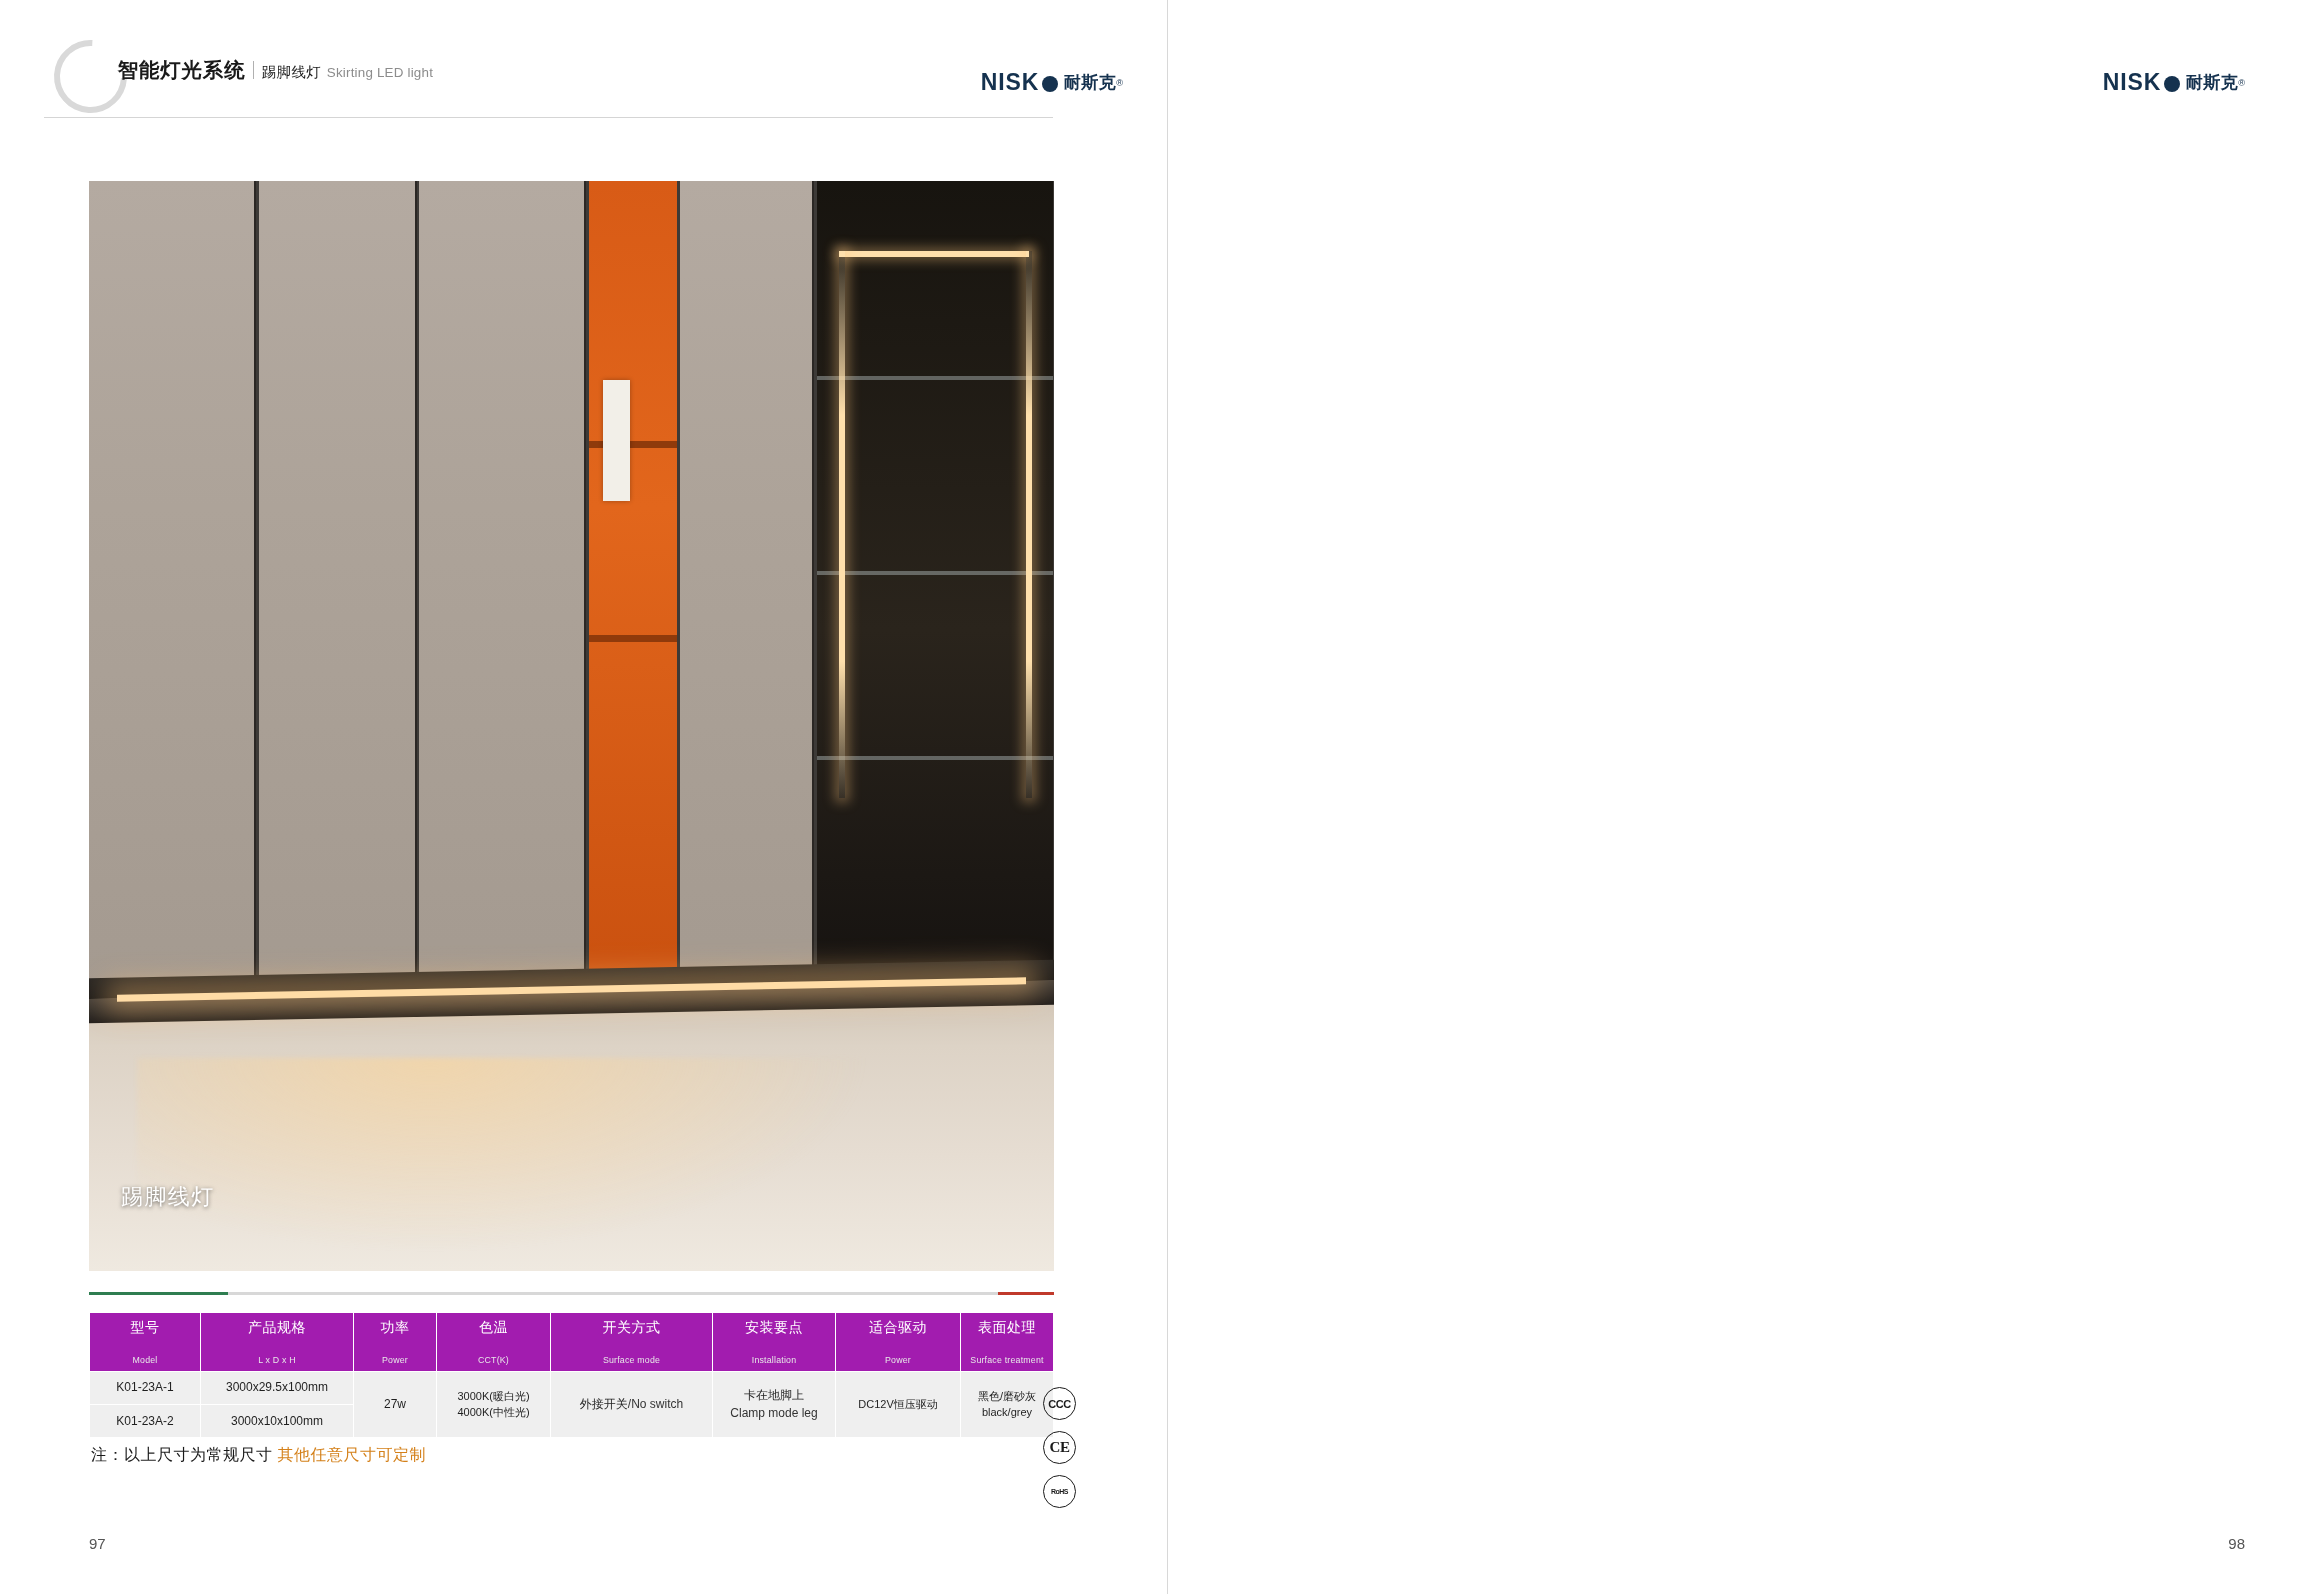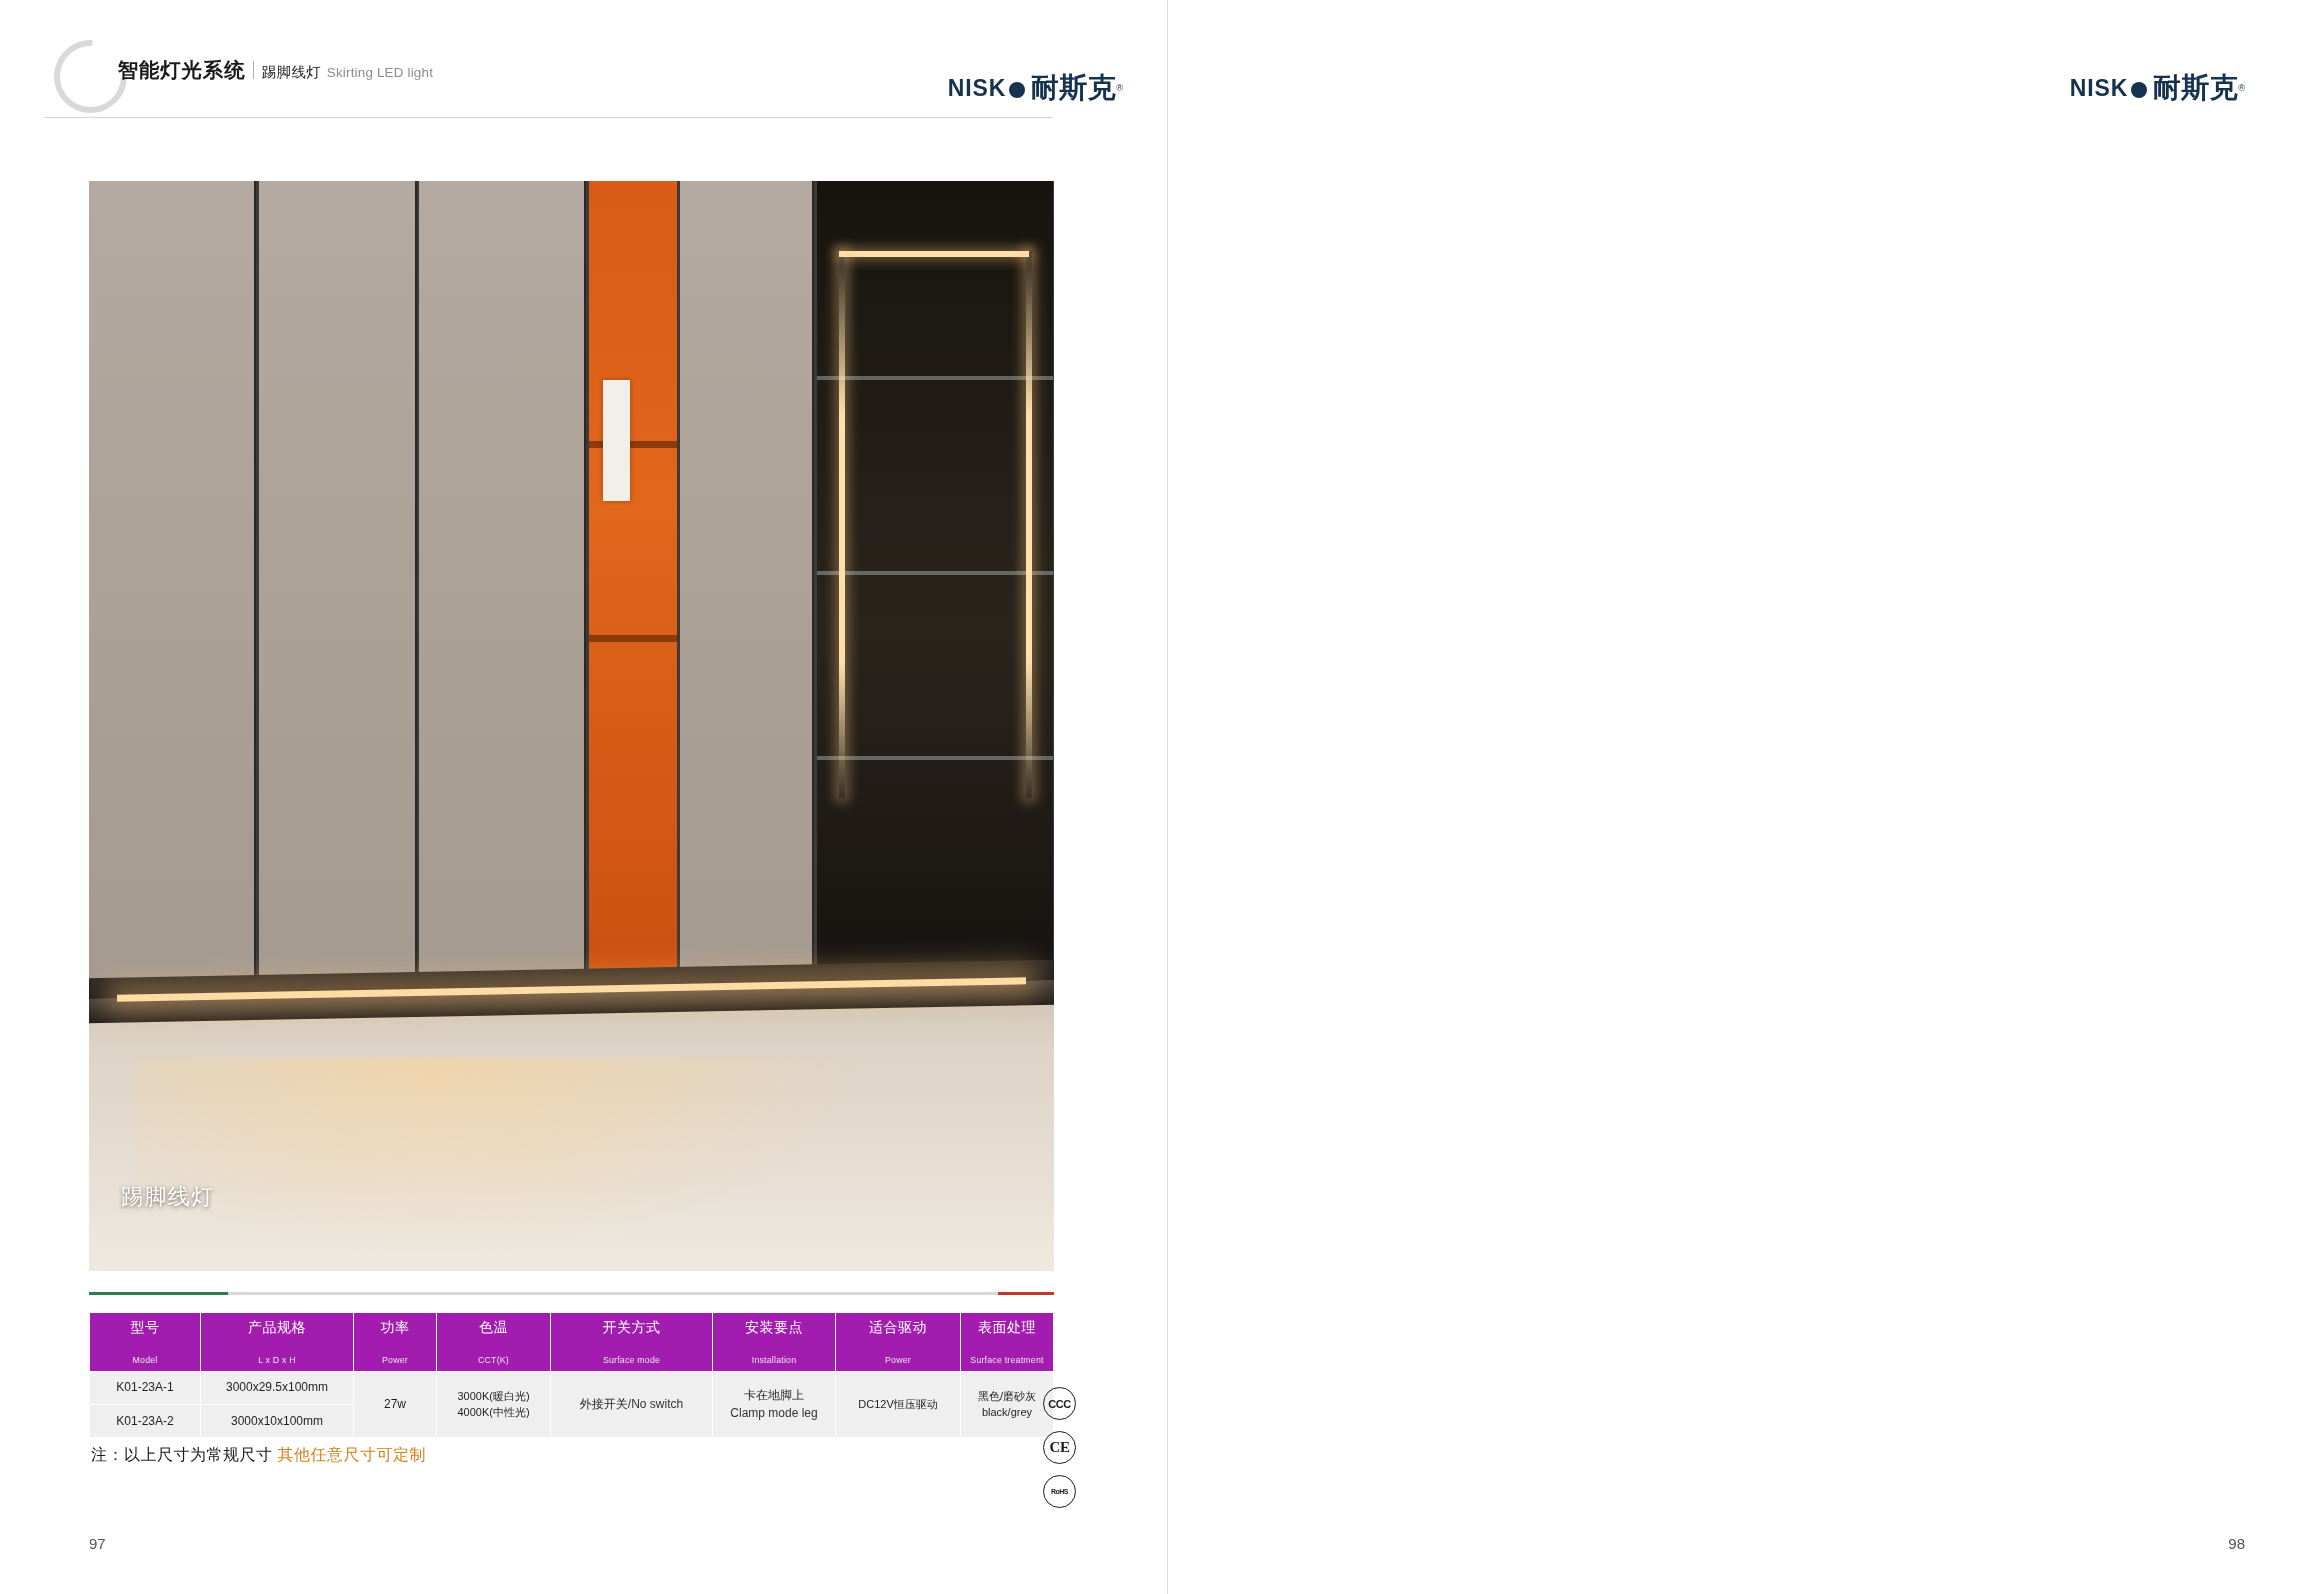--- a/index.html
+++ b/index.html
@@ -89,21 +89,21 @@
     font-size: 23px; font-weight: bold; letter-spacing: 0.9px; color: #15324f;
     font-family: "Liberation Sans", sans-serif;
   }
   .logo-dot {
     display: inline-block;
     width: 16px; height: 16px; border-radius: 50%;
     background: #15324f; margin: 0 1.9px 0 2.8px;
     position: relative; top: 1.9px;
   }
   .logo-cn {
-    font-size: 28px; font-weight: bold; color: #15324f; letter-spacing: 0.5px; margin-left: 3.7px;
+    font-size: 17px; font-weight: bold; color: #15324f; letter-spacing: 0.5px; margin-left: 3.7px;
   }
   .logo-reg { font-size: 9.3px; color: #15324f; vertical-align: super; }
 
   
   .photo {
     position: absolute;
     left: 89px; top: 181px;
     width: 965px; height: 1090px;
     overflow: hidden;
     background: #3d3a37;

